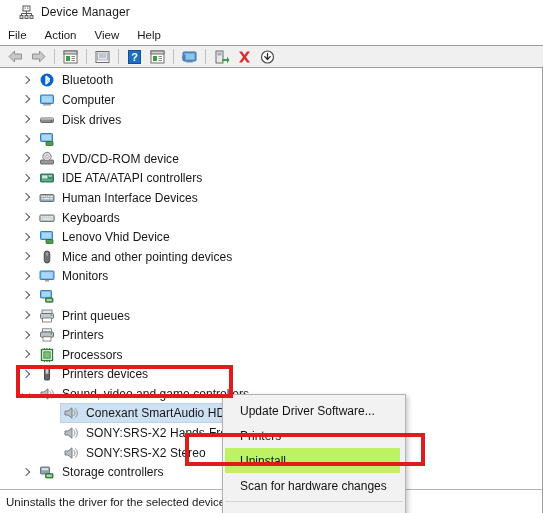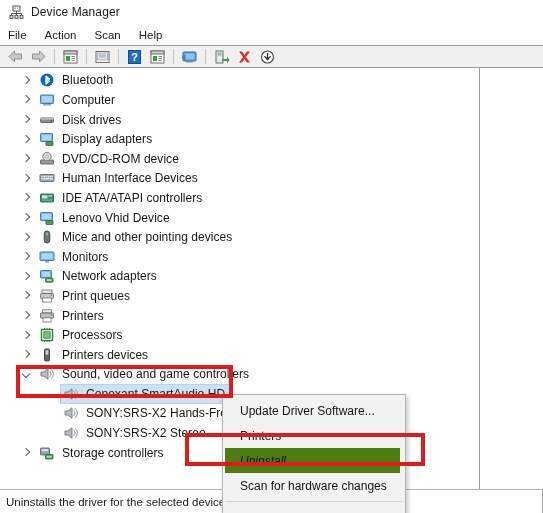--- a/index.html
+++ b/index.html
@@ -24,21 +24,21 @@
   
   .titlebar {
     position: absolute;
     left: 0; top: 0;
     width: 543px;
     height: 25px;
     background: #ffffff;
     border-bottom: 1px solid #ffffff;
     display: flex;
     align-items: center;
-    padding-left: 9px;
+    padding-left: 19px;
     box-sizing: border-box;
   }
   .title-icon {
     width: 15px;
     height: 15px;
     margin-right: 7px;
     flex: 0 0 auto;
     position: relative;
   }
   .title-text {
@@ -107,21 +107,21 @@
     height: 15px;
     background: #c0c0c0;
     margin: 0 5px 0 3px;
     flex: 0 0 auto;
   }
 
   
   .tree-pane {
     position: absolute;
     left: 0; top: 68px;
-    width: 480px;
+    width: 543px;
     height: 421px;
     background: #ffffff;
     overflow: hidden;
     border-right: 1px solid #9b9b9b;
     box-sizing: border-box;
   }
   .tree-inner {
     position: absolute;
     left: 0;
     top: -17px;
@@ -220,24 +220,23 @@
     align-items: center;
     padding-left: 17px;
     font-size: 12px;
     color: #121212;
     white-space: nowrap;
     cursor: default;
     box-sizing: border-box;
     text-align: right;
   }
   .ctx-item.highlighted {
-    background: #4d7c0f;
+    background: #bef264;
     margin: 0 5px 0 2px;
     padding-left: 15px;
-    font-style: italic;
   }
   .ctx-item.bold { font-weight: bold; }
   .ctx-sep {
     height: 1px;
     background: #d4d4d4;
     margin: 3px 2px;
   }
 
   
   .redbox {
@@ -280,21 +279,21 @@
         <rect x="6" y="10.5" width="3" height="3" fill="#d8d8d8" stroke="#555" stroke-width="0.9"></rect>
         <rect x="11" y="10.5" width="3" height="3" fill="#d8d8d8" stroke="#555" stroke-width="0.9"></rect>
       </svg>
     </span>
     <span class="title-text">Device Manager</span>
   </div>
 
   <div class="menubar">
     <div class="menu-item">File</div>
     <div class="menu-item">Action</div>
-    <div class="menu-item">Scan</div>
+    <div class="menu-item">View</div>
     <div class="menu-item">Help</div>
   </div>
 
   <div class="window-frame"></div>
 
   <div class="toolbar">
 
     <div class="tb-btn">
       <svg width="17" height="15" viewBox="0 0 17 15">
         <path d="M7.5 2 L2 7.5 L7.5 13 L7.5 10 L14.5 10 L14.5 5 L7.5 5 Z" fill="#c9c9c9" stroke="#8a8a8a" stroke-width="0.9" stroke-linejoin="round"></path>
@@ -431,32 +430,43 @@
           </span>
         </div>
         <div class="tree-row">
           <span class="chev"></span>
           <span class="row-label-box">
             <span class="dev-icon"><svg width="16" height="16" viewBox="0 0 16 16">
                 <rect x="1.5" y="2.5" width="12" height="8" rx="0.8" fill="#6fb4e8" stroke="#3e7eb2" stroke-width="1"></rect>
                 <rect x="2.8" y="3.7" width="9.4" height="5.6" fill="#a9d7f5"></rect>
                 <rect x="7" y="10.5" width="7" height="4" rx="0.6" fill="#4f9a4f" stroke="#2e6b2e" stroke-width="0.8"></rect>
               </svg></span>
-            <span class="row-text">Display adapters</span>
           </span>
         </div>
         <div class="tree-row">
           <span class="chev"></span>
           <span class="row-label-box">
             <span class="dev-icon"><svg width="16" height="16" viewBox="0 0 16 16">
                 <rect x="1.5" y="9" width="13" height="4" rx="0.8" fill="#9a9a9a" stroke="#5e5e5e" stroke-width="0.9"></rect>
                 <circle cx="8" cy="5.5" r="4.2" fill="#d6d6d6" stroke="#7a7a7a" stroke-width="0.9"></circle>
                 <circle cx="8" cy="5.5" r="1.3" fill="#ffffff" stroke="#9a9a9a" stroke-width="0.7"></circle>
               </svg></span>
             <span class="row-text">DVD/CD-ROM device</span>
+          </span>
+        </div>
+        <div class="tree-row">
+          <span class="chev"></span>
+          <span class="row-label-box">
+            <span class="dev-icon"><svg width="16" height="16" viewBox="0 0 16 16">
+                <rect x="1.5" y="4" width="13" height="8" rx="0.8" fill="#3f8f6f" stroke="#2a6b50" stroke-width="0.9"></rect>
+                <rect x="3" y="5.3" width="5.5" height="3.2" fill="#cfe8dd"></rect>
+                <rect x="9.5" y="5.3" width="3.5" height="1.3" fill="#cfe8dd"></rect>
+                <rect x="3" y="9.5" width="10" height="1.2" fill="#79bfa2"></rect>
+              </svg></span>
+            <span class="row-text">IDE ATA/ATAPI controllers</span>
           </span>
         </div>
         <div class="tree-row">
           <span class="chev"></span>
           <span class="row-label-box">
             <span class="dev-icon"><svg width="16" height="16" viewBox="0 0 16 16">
                 <rect x="1" y="4.5" width="14" height="7" rx="1" fill="#9aa6ae" stroke="#5f6a71" stroke-width="0.9"></rect>
                 <rect x="2.3" y="5.8" width="1.6" height="1.4" fill="#e8edf1"></rect>
                 <rect x="4.5" y="5.8" width="1.6" height="1.4" fill="#e8edf1"></rect>
                 <rect x="6.7" y="5.8" width="1.6" height="1.4" fill="#e8edf1"></rect>
@@ -466,26 +476,32 @@
                 <rect x="4.5" y="8" width="6" height="1.4" fill="#e8edf1"></rect>
                 <rect x="11.1" y="8" width="2.6" height="1.4" fill="#e8edf1"></rect>
               </svg></span>
             <span class="row-text">Human Interface Devices</span>
           </span>
         </div>
         <div class="tree-row">
           <span class="chev"></span>
           <span class="row-label-box">
             <span class="dev-icon"><svg width="16" height="16" viewBox="0 0 16 16">
-                <rect x="1.5" y="4" width="13" height="8" rx="0.8" fill="#3f8f6f" stroke="#2a6b50" stroke-width="0.9"></rect>
-                <rect x="3" y="5.3" width="5.5" height="3.2" fill="#cfe8dd"></rect>
-                <rect x="9.5" y="5.3" width="3.5" height="1.3" fill="#cfe8dd"></rect>
-                <rect x="3" y="9.5" width="10" height="1.2" fill="#79bfa2"></rect>
-              </svg></span>
-            <span class="row-text">IDE ATA/ATAPI controllers</span>
+                <rect x="0.8" y="5" width="14.4" height="6.5" rx="1" fill="#b9c0c6" stroke="#6a7177" stroke-width="0.9"></rect>
+                <rect x="2" y="6.2" width="1.5" height="1.3" fill="#f0f3f5"></rect>
+                <rect x="4" y="6.2" width="1.5" height="1.3" fill="#f0f3f5"></rect>
+                <rect x="6" y="6.2" width="1.5" height="1.3" fill="#f0f3f5"></rect>
+                <rect x="8" y="6.2" width="1.5" height="1.3" fill="#f0f3f5"></rect>
+                <rect x="10" y="6.2" width="1.5" height="1.3" fill="#f0f3f5"></rect>
+                <rect x="12" y="6.2" width="2" height="1.3" fill="#f0f3f5"></rect>
+                <rect x="2" y="8.3" width="1.5" height="1.3" fill="#f0f3f5"></rect>
+                <rect x="4" y="8.3" width="8" height="1.3" fill="#f0f3f5"></rect>
+                <rect x="12.5" y="8.3" width="1.5" height="1.3" fill="#f0f3f5"></rect>
+              </svg></span>
+            <span class="row-text">Keyboards</span>
           </span>
         </div>
         <div class="tree-row">
           <span class="chev"></span>
           <span class="row-label-box">
             <span class="dev-icon"><svg width="16" height="16" viewBox="0 0 16 16">
                 <rect x="1.5" y="2.5" width="12" height="8" rx="0.8" fill="#6fb4e8" stroke="#3e7eb2" stroke-width="1"></rect>
                 <rect x="2.8" y="3.7" width="9.4" height="5.6" fill="#a9d7f5"></rect>
                 <rect x="7" y="10.5" width="7" height="4" rx="0.6" fill="#4f9a4f" stroke="#2e6b2e" stroke-width="0.8"></rect>
               </svg></span>
@@ -515,21 +531,20 @@
         </div>
         <div class="tree-row">
           <span class="chev"></span>
           <span class="row-label-box">
             <span class="dev-icon"><svg width="16" height="16" viewBox="0 0 16 16">
                 <rect x="1.5" y="2.5" width="11" height="7.5" rx="0.8" fill="#6fb4e8" stroke="#3e7eb2" stroke-width="1"></rect>
                 <rect x="2.8" y="3.7" width="8.4" height="5.1" fill="#a9d7f5"></rect>
                 <rect x="6.5" y="10" width="7.5" height="4.2" rx="0.6" fill="#4f9a4f" stroke="#2e6b2e" stroke-width="0.8"></rect>
                 <rect x="7.8" y="11.2" width="4.8" height="1.8" fill="#b8e0b8"></rect>
               </svg></span>
-            <span class="row-text">Network adapters</span>
           </span>
         </div>
         <div class="tree-row">
           <span class="chev"></span>
           <span class="row-label-box">
             <span class="dev-icon"><svg width="16" height="16" viewBox="0 0 16 16">
                 <rect x="3" y="2" width="10" height="3.5" fill="#e4e4e4" stroke="#6f6f6f" stroke-width="0.8"></rect>
                 <rect x="1.5" y="5.5" width="13" height="5" rx="1" fill="#c2c9cf" stroke="#5f6a71" stroke-width="0.9"></rect>
                 <rect x="3.5" y="10" width="9" height="4" fill="#ffffff" stroke="#6f6f6f" stroke-width="0.8"></rect>
                 <rect x="11.8" y="6.6" width="1.4" height="1.2" fill="#4f9a4f"></rect>

